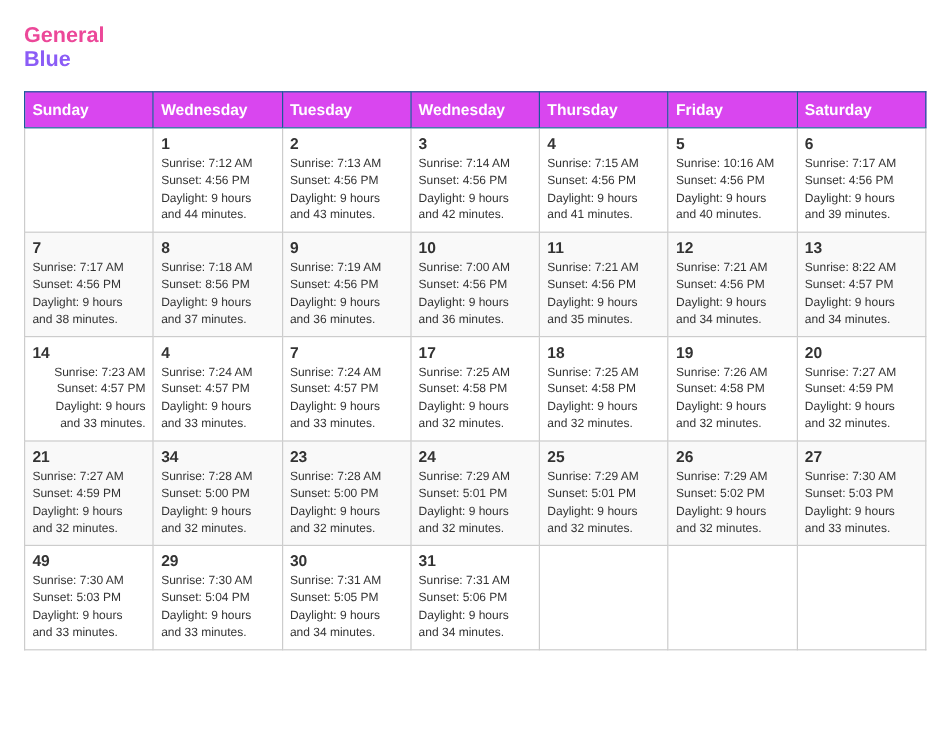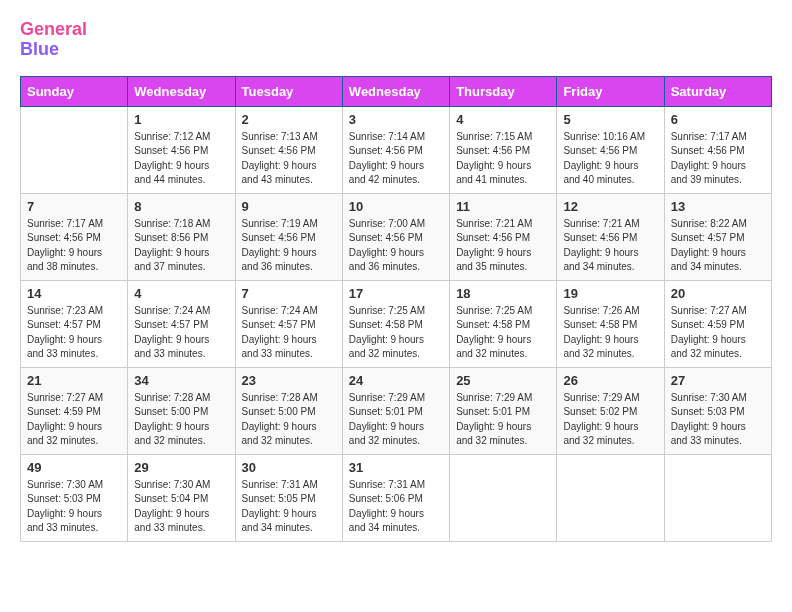--- a/index.html
+++ b/index.html
@@ -208,21 +208,21 @@
           <span class="day-number">13</span>
           <div class="day-info" style="white-space: pre-line;">Sunrise: 8:22 AM
 Sunset: 4:57 PM
 Daylight: 9 hours
 and 34 minutes.</div>
         </td>
       </tr>
       <tr>
         <td>
           <span class="day-number">14</span>
-          <div class="day-info" style="white-space: pre-line;">Sunrise: 7:23 AM
+          <div class="day-info" style="white-space: pre-line; text-align: right;">Sunrise: 7:23 AM
 Sunset: 4:57 PM
 Daylight: 9 hours
 and 33 minutes.</div>
         </td>
         <td>
           <span class="day-number">4</span>
           <div class="day-info" style="white-space: pre-line;">Sunrise: 7:24 AM
 Sunset: 4:57 PM
 Daylight: 9 hours
 and 33 minutes.</div>

